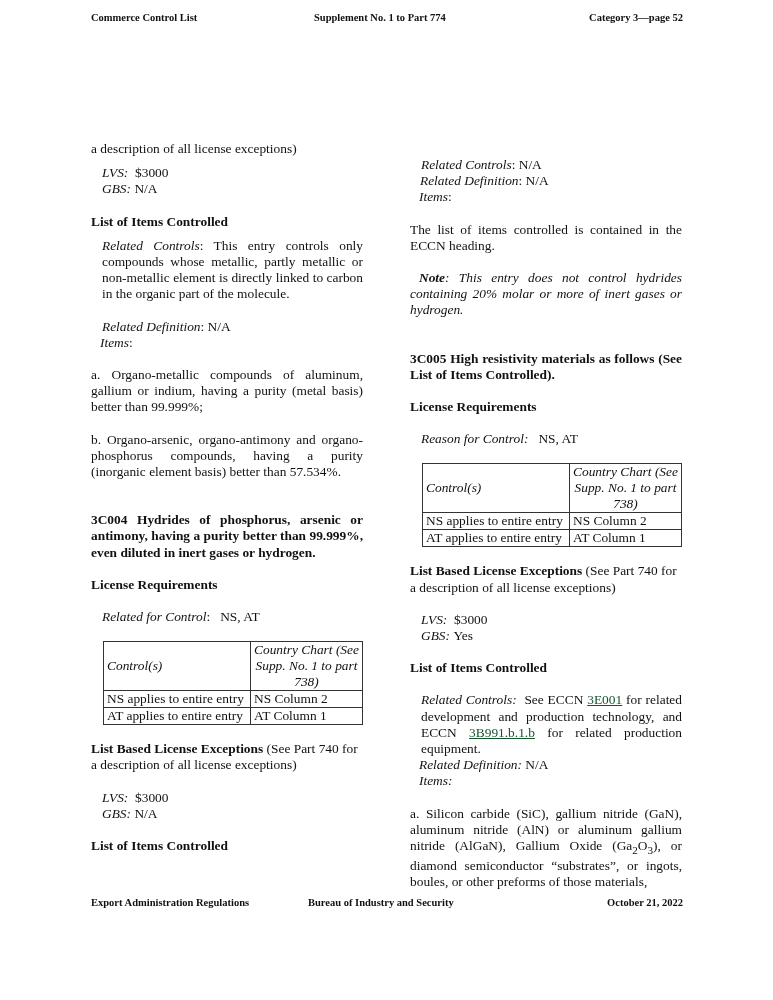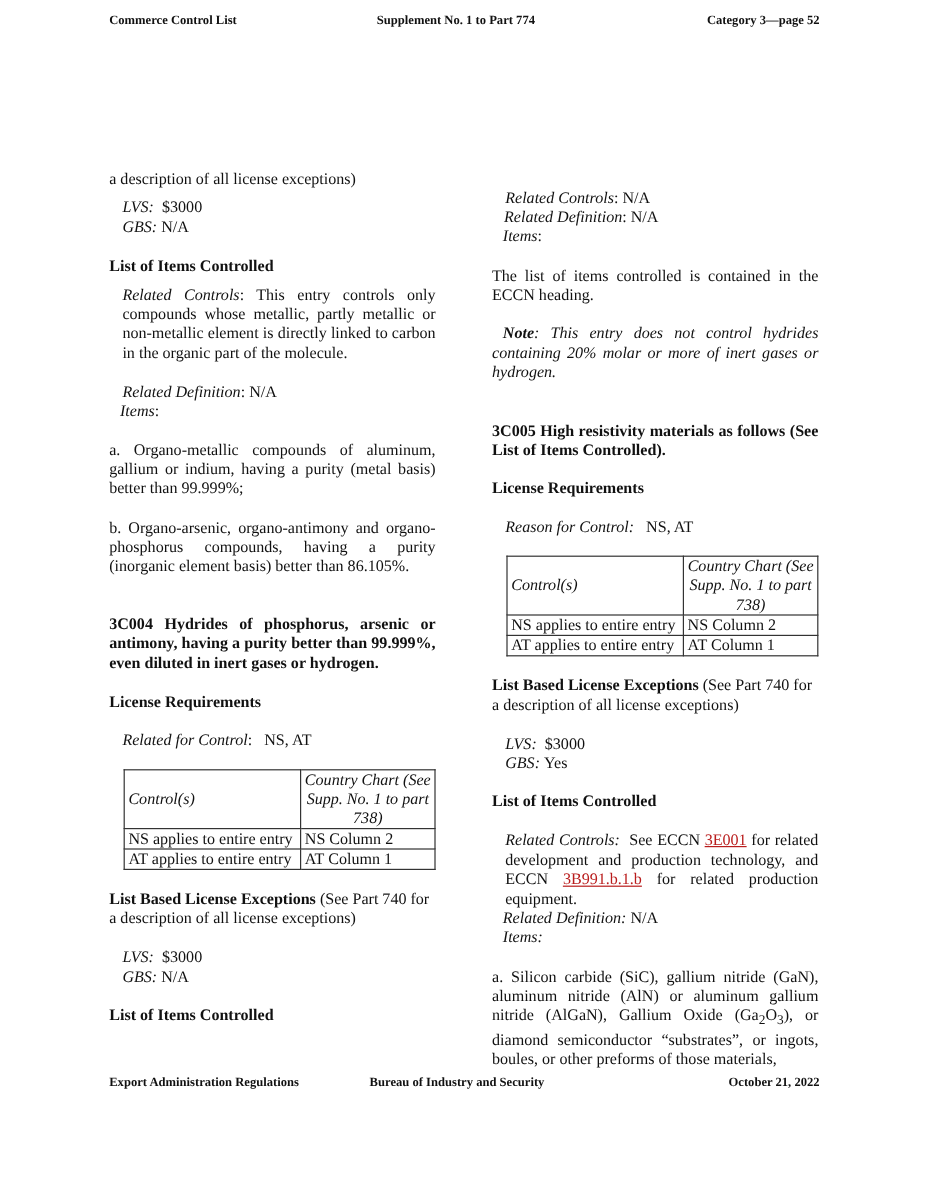--- a/index.html
+++ b/index.html
@@ -29,21 +29,21 @@
     .gap8 { height: 8px; }
     .gap16 { height: 16px; }
     .gap24 { height: 24px; }
     table.ctl {
       border-collapse: collapse; margin-left: 12px; width: 260px;
       font-size: 13.4px; line-height: 16px;
     }
     table.ctl td { border: 1px solid #333; vertical-align: top; padding: 0 3px; }
     table.ctl td.c1 { width: 140px; text-align: justify; text-align-last: left; }
     table.ctl td.hc { text-align: center; font-style: italic; vertical-align: middle; }
-    a.lnk { color: #b91c1c; text-decoration: underline; }
+    a.lnk { color: #14532d; text-decoration: underline; }
   </style>
 </head>
 <body>
 
 <div class="hdr">
   <span style="left:0">Commerce Control List</span>
   <span style="left:223px">Supplement No. 1 to Part 774</span>
   <span style="right:0">Category 3—page 52</span>
 </div>
 
@@ -55,21 +55,21 @@
   <div class="gap16"></div>
   <p class="b">List of Items Controlled</p>
   <div class="gap8"></div>
   <p class="ind just"><span class="i">Related Controls</span><span>:  This entry controls only compounds whose metallic, partly metallic or non-metallic element is directly linked to carbon in the organic part of the molecule.</span></p>
   <div class="gap16"></div>
   <p class="ind"><span class="i">Related Definition</span><span>: N/A</span></p>
   <p class="ind2"><span class="i">Items</span><span>:</span></p>
   <div class="gap16"></div>
   <p class="just">a.  Organo-metallic compounds of aluminum, gallium or indium, having a purity (metal basis) better than 99.999%;</p>
   <div class="gap16"></div>
-  <p class="just">b. Organo-arsenic, organo-antimony and organo-phosphorus compounds, having a purity (inorganic element basis) better than 86.105%.</p>
+  <p class="just">b. Organo-arsenic, organo-antimony and organo-phosphorus compounds, having a purity (inorganic element basis) better than 57.534%.</p>
   <div class="gap24"></div>
   <div class="gap8"></div>
   <p class="b just">3C004  Hydrides of phosphorus, arsenic or antimony, having a purity better than 99.999%, even diluted in inert gases or hydrogen.</p>
   <div class="gap16"></div>
   <p class="b">License Requirements</p>
   <div class="gap16"></div>
   <p class="ind"><span class="i">Related for Control</span><span style="white-space:pre">:   NS, AT</span></p>
   <div class="gap16"></div>
   <table class="ctl">
     <tbody>

